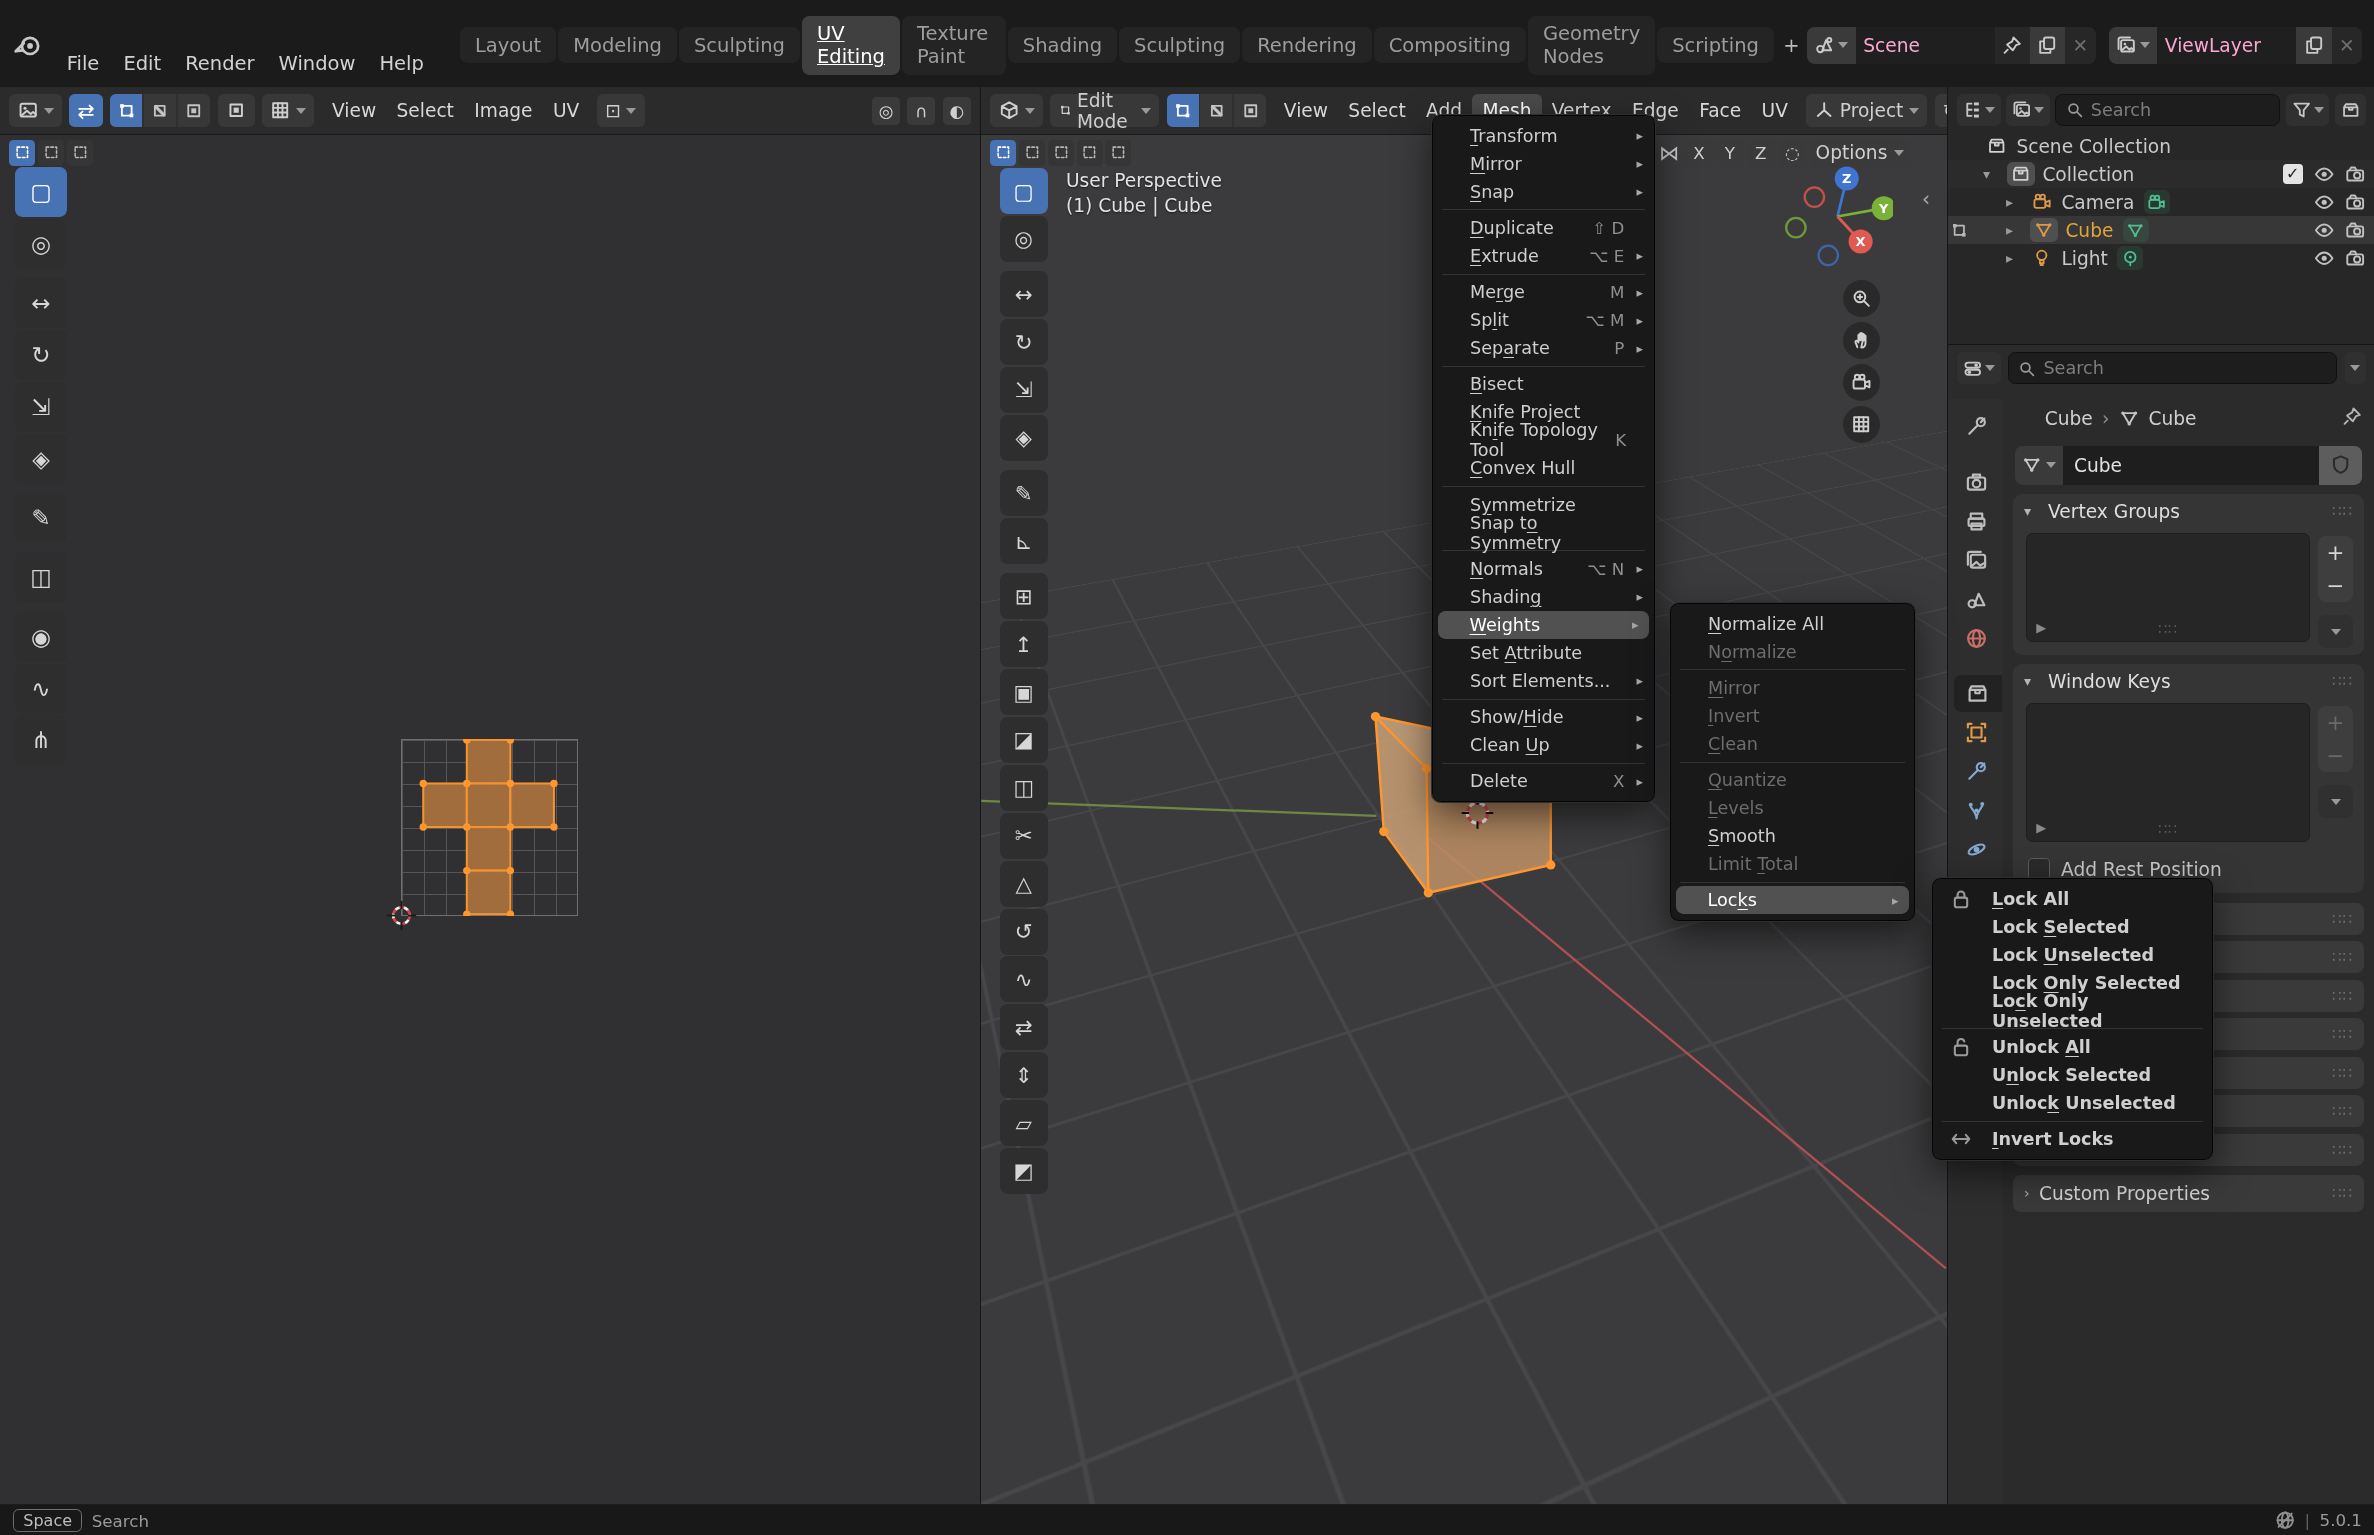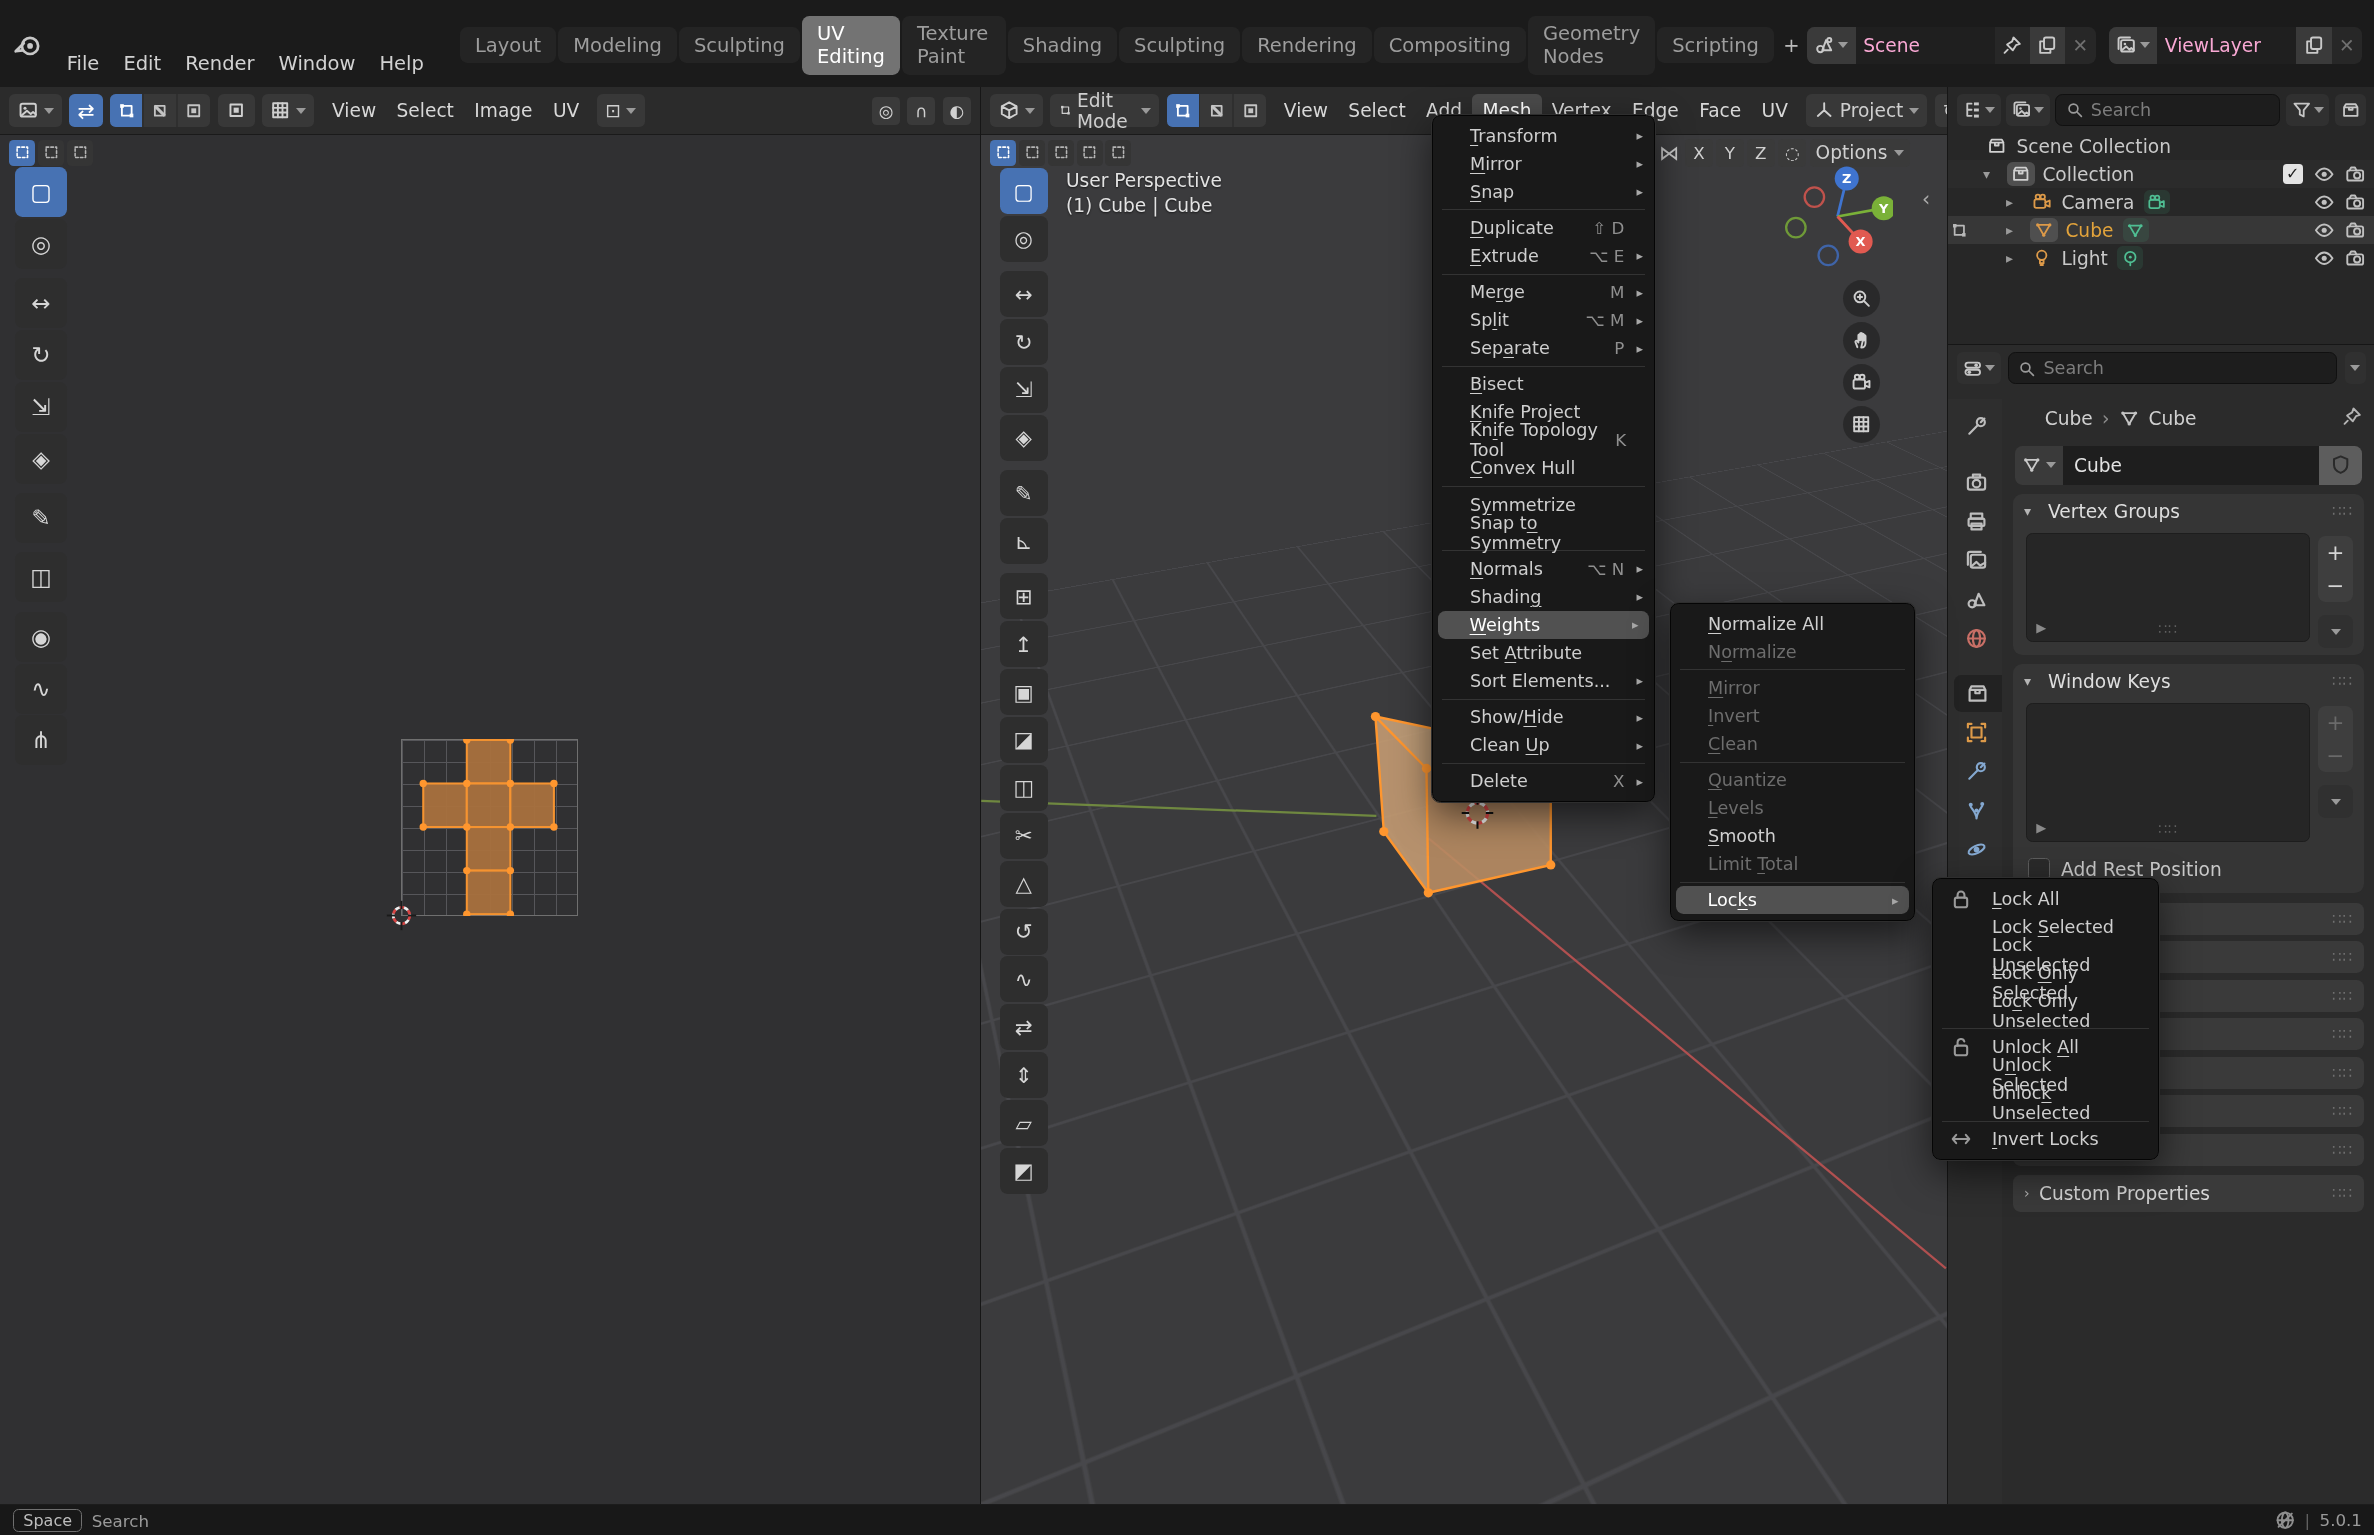--- a/index.html
+++ b/index.html
@@ -7,21 +7,21 @@
   body { font-family:"DejaVu Sans","Liberation Sans",sans-serif; }
   #root { position:relative; width:2375px; height:1535px; background:#1c1c1c; overflow:hidden; }
 
   
   #topbar { position:absolute; left:0; top:0; width:2375px; height:87px; background:#1b1b1b; display:flex; align-items:flex-end; padding:0 13px 6.5px 13px; z-index:10; }
   #topbar .row { display:flex; align-items:center; width:100%; }
   #blender-logo { width:32px; height:32px; margin-right:13px; color:#c8c8c8; }
   .tb-menu { color:#d2d2d2; font-size:19.5px; padding:5.6px 12px; border-radius:5.6px;margin-top:36px; }
   #topbar-tabs { display:flex; align-items:center; margin-left:24px; gap:2px; }
   .tb-tab { color:#9d9d9d; font-size:19.5px; padding:6.5px 15px; border-radius:7.4px; background:#242424; }
-  .tb-tab.active { background:#737373; color:#ffffff; }
+  .tb-tab.active { background:#404040; color:#ffffff;text-decoration:underline; }
   .tb-tab.add { background:transparent; color:#bbb; padding:6.5px 7.4px; }
   #topbar-right { margin-left:auto; display:flex; gap:13px; }
   .id-block { display:flex; align-items:center; background:#272727; border-radius:7.4px; height:37px; overflow:hidden; }
   .id-block .seg { display:flex; align-items:center; padding:0 7.4px; height:100%; color:#f9a8d4; font-size:18.6px; gap:3.7px; }
   .id-block .seg.dark { background:#1f1f1f; min-width:139px; }
   .id-block .icon16 { width:20.4px; height:20.4px; color:#c9c9c9; }
   .chev { width:0; height:0; border-left:5.6px solid transparent; border-right:5.6px solid transparent; border-top:6.5px solid #9a9a9a; display:inline-block; }
   .id-block .seg.btn { background:#3a3a3a; }
 
   
@@ -73,21 +73,21 @@
   .nav-circle .icon16{width:20.4px;height:20.4px;}
   #vp-collapse { position:absolute; left:941px; top:52px; color:#aaa; font-size:20.4px; z-index:4; }
   #vp-right-opts { position:absolute; right:37px; top:3.7px; display:flex; align-items:center; gap:3.7px; z-index:4; }
   .mini-btn { min-width:28px; height:28px; border-radius:4.6px; background:#3a3a3a; color:#d0d0d0; display:flex; align-items:center; justify-content:center; font-size:16.7px; padding:0 5.6px; }
   .mini-label { color:#c6c6c6; font-size:19.5px; margin-right:1.9px; }
 
   
   .menu { position:absolute; background:#191919; border:0.9px solid #050505; outline:0.9px solid #2e2e2e; border-radius:8.3px; padding:5.6px 0; box-shadow:0 13px 37px rgba(0,0,0,.55); z-index:40; }
   #mesh-menu { left:1432px; top:115px; width:223px; }
   #weights-menu { left:1670px; top:603px; width:245px; }
-  #locks-menu { left:1932px; top:878px; width:227px; }
+  #locks-menu { left:1932px; top:878px; width:281px;font-weight:bold; }
   .menu-item { height:28px; display:flex; align-items:center; padding:0 11px 0 37px; color:#cfcfcf; font-size:17.6px; position:relative; }
   #locks-menu .menu-item { padding-left:59px; }
   .menu-item .mi-icon { position:absolute; left:16.7px; width:22px; height:18.6px; color:#9a9a9a; display:flex; align-items:center; }
   .menu-item.disabled { color:#6d6d6d; }
   .menu-item.highlight { background:#515151; border-radius:7.4px; margin:0 4.6px; padding-left:32px; color:#fff; }
   .mi-label u { text-decoration:underline; text-underline-offset:2.8px; }
   .mi-fill { flex:1; }
   .mi-short { color:#8f8f8f; font-size:16.7px; margin-right:3.7px; }
   .mi-arrow { width:15px; color:#a8a8a8; font-size:13px; text-align:right; }
   .menu-sep { height:0.9px; background:#333; margin:3.7px 9.3px; }

